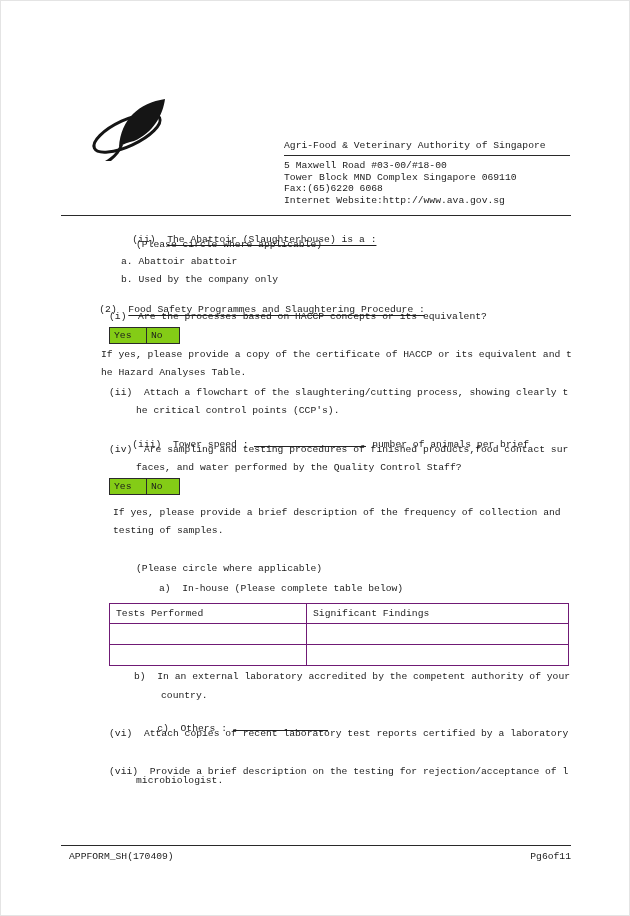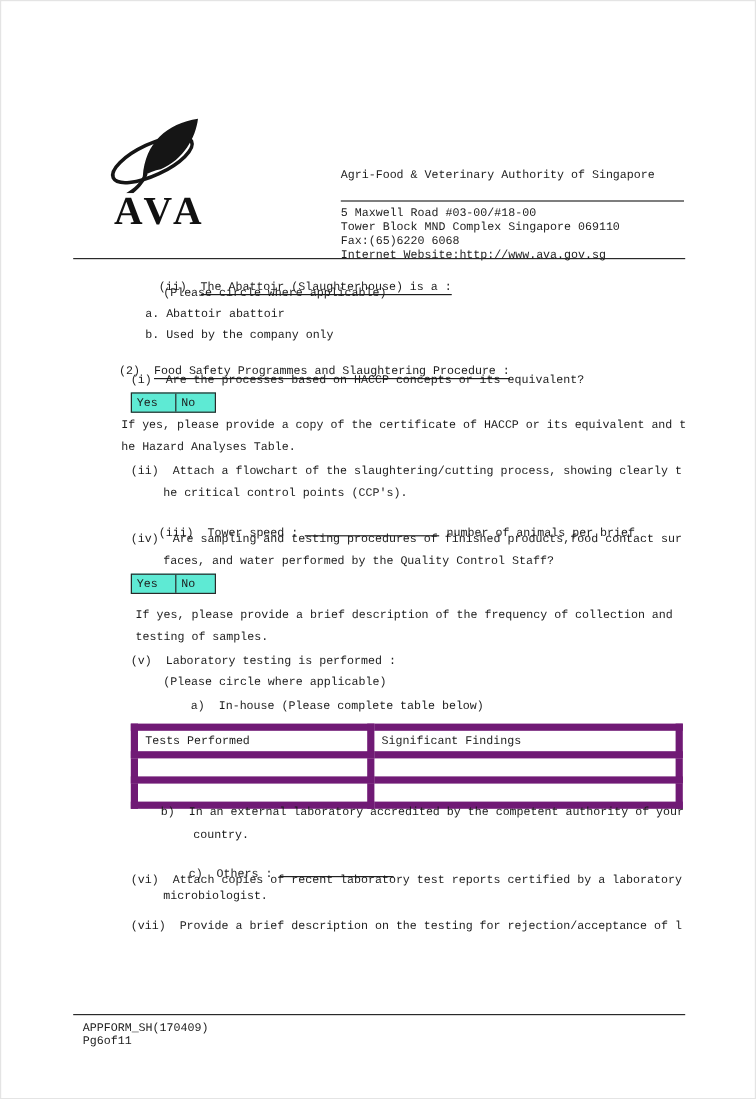--- a/index.html
+++ b/index.html
@@ -13,53 +13,52 @@
   .ln { position:absolute; white-space:pre; line-height:12px; }
   .u { text-decoration:underline; text-underline-offset:2.5px; }
   .rule { position:absolute; left:60px; width:510px; height:1px; background:#2a2a2a; }
   .logo { position:absolute; left:86px; top:96px; width:110px; }
   .logo-text {
     font-family:"Liberation Serif","DejaVu Serif",serif;
     font-size:33px; font-weight:bold; letter-spacing:5px; color:#111;
     margin:-4px 0 0 8px; line-height:34px;
   }
   .letterhead { position:absolute; left:283px; top:139px; width:286px; line-height:11.4px; }
-  .org { border-bottom:1px solid #2a2a2a; padding-bottom:16px; margin-bottom:4px; }
-  .yesno { position:absolute; display:flex; border:1px solid #2a2a2a; background:#5eead4; height:17px; }
+  .org { border-bottom:1px solid #2a2a2a; padding-bottom:4px; margin-bottom:4px; }
+  .yesno { position:absolute; display:flex; border:1px solid #2a2a2a; background:#84cc16; height:17px; }
   .yesno .cell { display:inline-block; padding:2px 0 0 4px; }
   .yesno .yes { width:37px; border-right:1px solid #2a2a2a; }
   .yesno .no  { width:32px; }
   .blank { display:inline-block; border-bottom:1px solid #222; height:10px; vertical-align:baseline; }
   .blank-speed  { width:112px; }
   .blank-others { width:95px; }
   .ltable { position:absolute; border-collapse:collapse; table-layout:fixed; width:460px; }
   .ltable th, .ltable td {
-    border:6px solid #701a75; font-weight:normal; text-align:left;
+    border:1px solid #701a75; font-weight:normal; text-align:left;
     padding:3px 6px; font-size:9.7px; font-family:inherit; color:#1c1c1c;
   }
   .ltable th { height:20px; }
   .ltable td { height:21px; }
   .ltable .col-tests { width:197px; }
   .footer-row {
     position:absolute; left:60px; top:850px; width:510px;
-    display:flex; justify-content:space-between; padding-left:8px;flex-direction:column;
+    display:flex; justify-content:space-between; padding-left:8px;
   }
 </style>
 </head>
 <body>
 
 <div class="page">
 
   <div class="logo">
     <svg width="100" height="64" viewBox="0 0 100 64">
       <ellipse cx="40" cy="36" rx="36" ry="13" transform="rotate(-25 40 36)" fill="none" stroke="#151515" stroke-width="3"></ellipse>
       <path d="M78 2 C 52 6, 34 22, 32 50 C 36 47, 42 45, 47 44 C 66 36, 76 18, 78 2 Z" fill="#151515"></path>
       <path d="M33 48 C 30 55, 25 60, 18 64 L 24 64 C 30 59, 34 54, 36 48 Z" fill="#151515"></path>
     </svg>
-    <div class="logo-text">AVA</div>
   </div>
 
   <div class="letterhead">
     <div class="org">Agri-Food &amp; Veterinary Authority of Singapore</div>
     <div>5 Maxwell Road #03-00/#18-00</div>
     <div>Tower Block MND Complex Singapore 069110</div>
     <div>Fax:(65)6220 6068</div>
     <div>Internet Website:http://www.ava.gov.sg</div>
   </div>
 
@@ -93,21 +92,20 @@
 
   <div class="ln" style="top:461px;left:135px">faces, and water performed by the Quality Control Staff?</div>
   <div class="ln" style="top:443px;left:108px">(iv)  Are sampling and testing procedures of finished products,food contact sur</div>
   <div class="yesno" style="top:477px;left:108px">
     <span class="cell yes">Yes</span>
     <span class="cell no">No</span>
   </div>
   <div class="ln" style="top:506px;left:112px">If yes, please provide a brief description of the frequency of collection and</div>
   <div class="ln" style="top:524px;left:112px">testing of samples.</div>
 
-  <div class="ln" style="top:544px;left:108px">(v)  Laboratory testing is performed :</div>
   <div class="ln" style="top:562px;left:135px">(Please circle where applicable)</div>
   <div class="ln" style="top:582px;left:158px">a)  In-house (Please complete table below)</div>
 
   <table class="ltable" style="top:602px;left:108px">
     <thead>
       <tr>
         <th class="col-tests">Tests Performed</th>
         <th>Significant Findings</th>
       </tr>
     </thead>
@@ -123,21 +121,21 @@
     </tbody>
   </table>
 
   <div class="ln" style="top:670px;left:133px">b)  In an external laboratory accredited by the competent authority of your</div>
   <div class="ln" style="top:689px;left:160px">country.</div>
   <div class="ln" style="top:708px;left:133px">
     <span>c)  Others : </span><span class="blank blank-others"></span>
   </div>
 
   <div class="ln" style="top:727px;left:108px">(vi)  Attach copies of recent laboratory test reports certified by a laboratory</div>
-  <div class="ln" style="top:740px;left:135px">microbiologist.</div>
+  <div class="ln" style="top:774px;left:135px">microbiologist.</div>
 
   <div class="ln" style="top:765px;left:108px">(vii)  Provide a brief description on the testing for rejection/acceptance of l</div>
 
   <div class="rule" style="top:844px"></div>
   <div class="footer-row">
     <span>APPFORM_SH(170409)</span>
     <span>Pg6of11</span>
   </div>
 
 </div>

